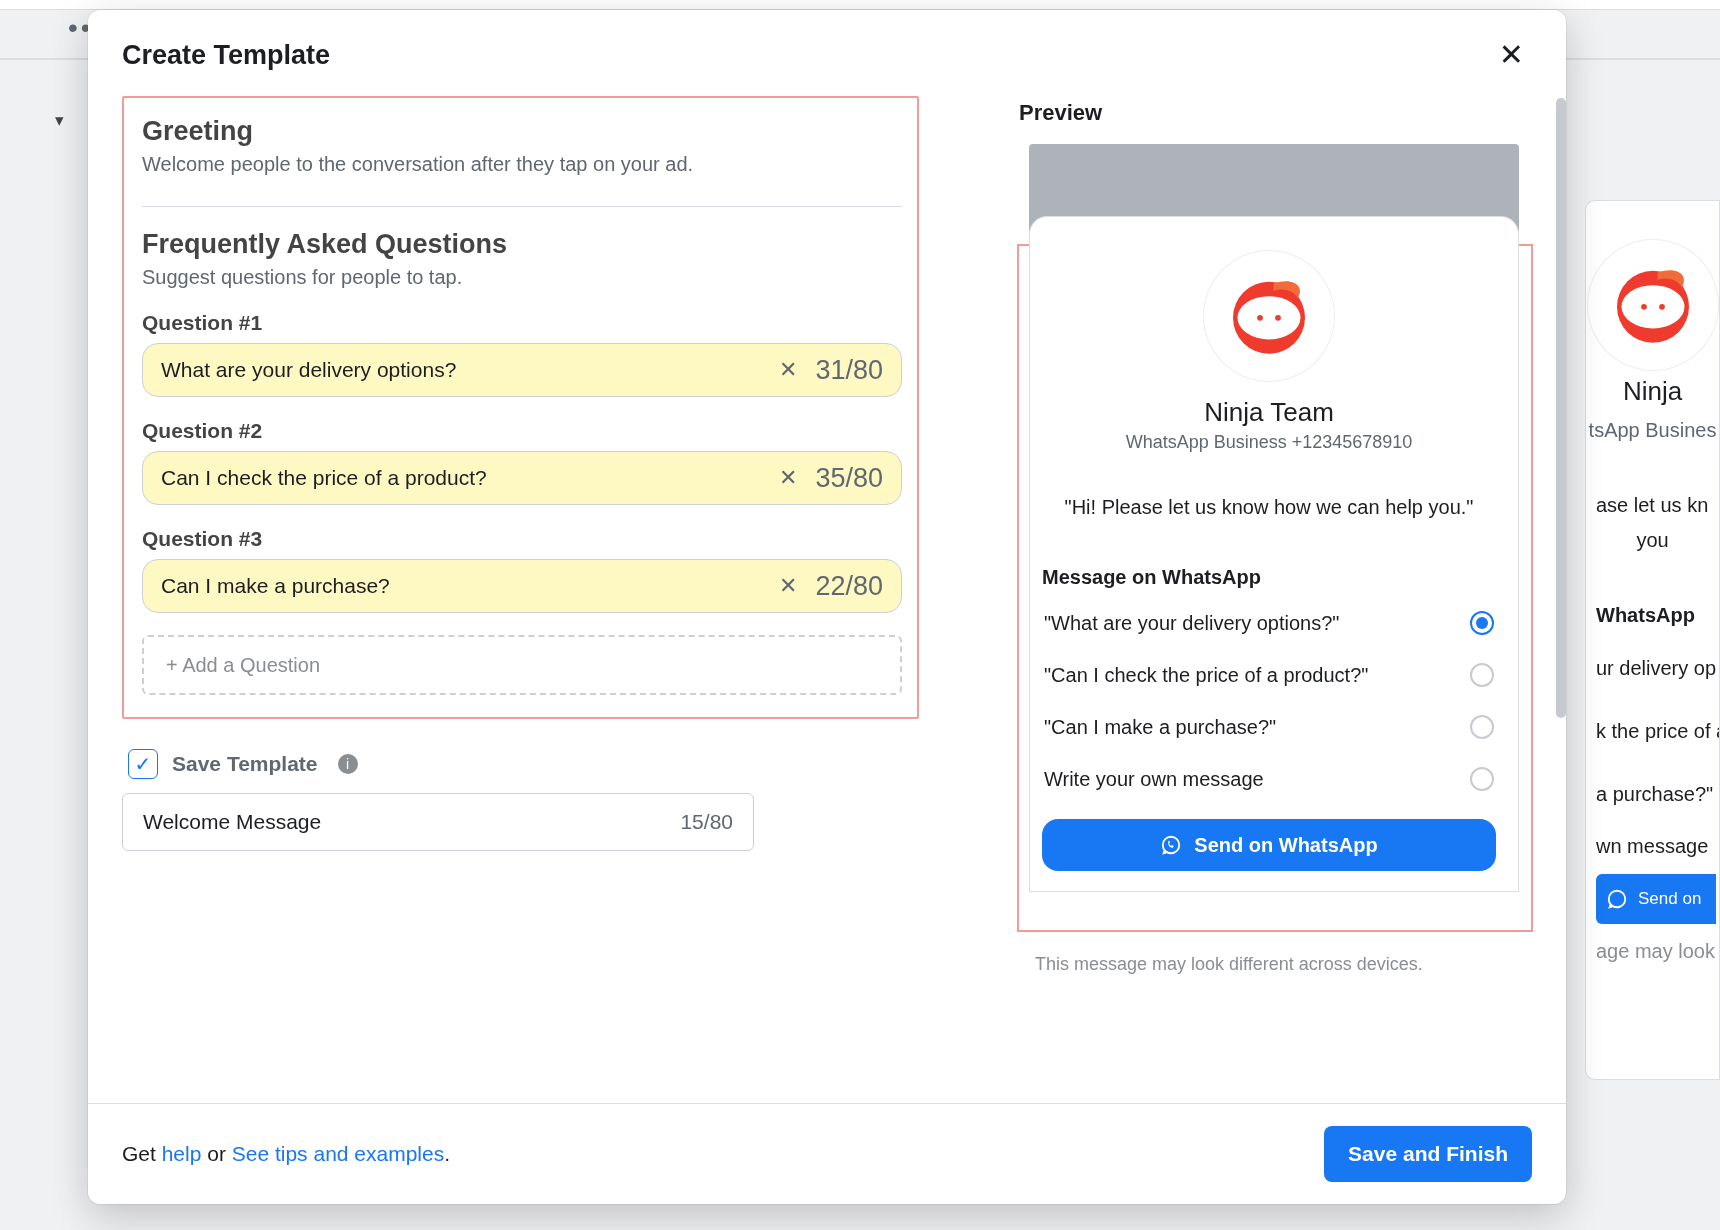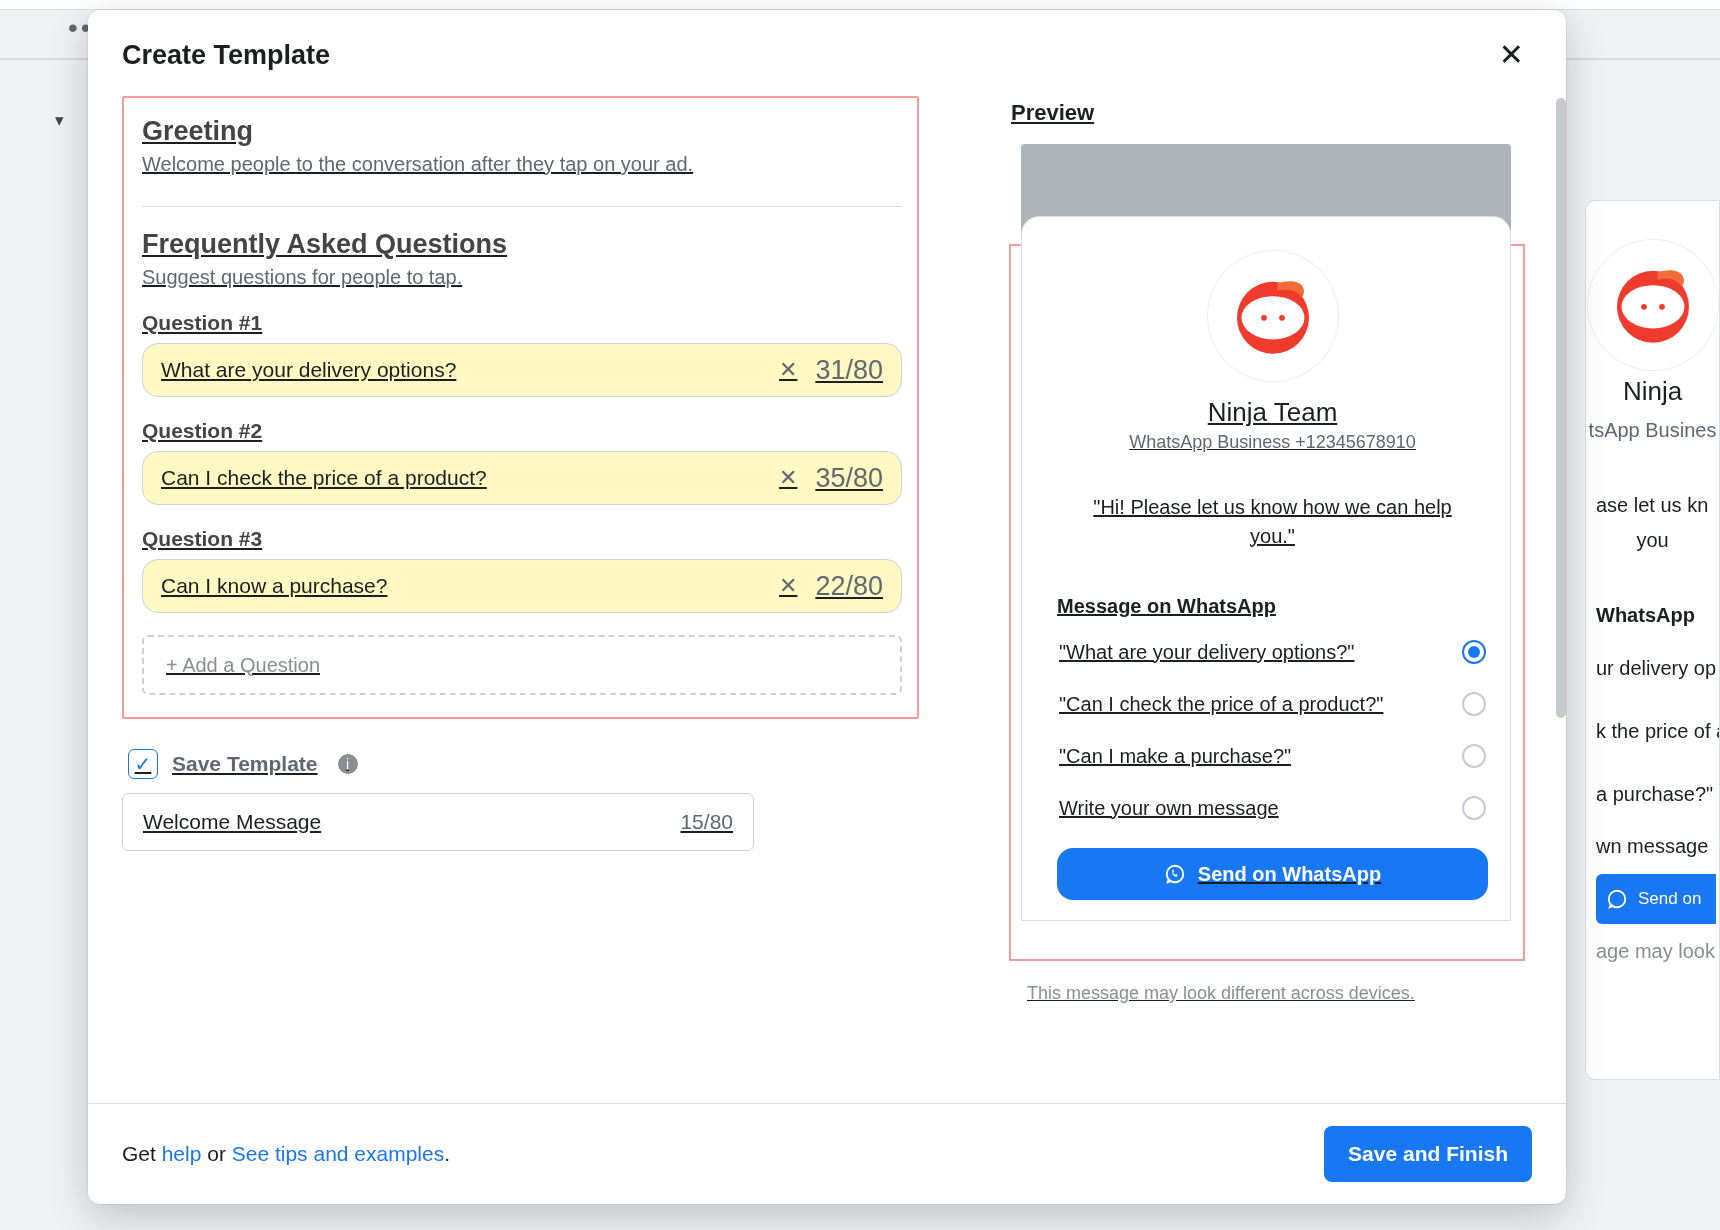--- a/index.html
+++ b/index.html
@@ -29,21 +29,21 @@
     display: flex; flex-direction: column;
   }
   .modal-header {
     padding: 26px 34px 18px 34px;
     display:flex; align-items:center; justify-content:space-between;
   }
   .modal-title { font-size: 27px; font-weight: 700; color:#1c1e21; }
   .close-x { font-size: 30px; color:#1c1e21; cursor:pointer; line-height:1; padding:4px 8px; }
 
   .modal-body {
-    flex:1; display:flex; gap:8px; overflow:hidden; padding: 0 0 0 0; text-decoration: underline;
+    flex:1; display:flex; gap:16px; overflow:hidden; padding: 0 0 0 0;
   }
 
   .left-col {
     width: 865px; padding: 0 34px 0 34px; overflow-y:auto;
   }
   .right-col {
     flex:1; padding: 0 10px 0 50px; overflow-y:auto;
     position:relative;
   }
   .right-scrollbar {
@@ -103,21 +103,21 @@
   
   .preview-title { font-size:22px; font-weight:700; color:#1c1e21; margin-top:8px; margin-bottom:18px;}
   .phone-gray {
     background:#aeb3ba; border-radius:4px 4px 0 0; height:100px; width:490px; margin-left:10px;
   }
   .preview-highlight {
     border:2px solid #f29b97; width:516px; margin-left:-2px; padding: 0 0 38px 0;
   }
   .phone-card {
     background:#fff; border:1px solid #dadde1; border-radius:18px 18px 0 0;
-    width:490px; margin-left:10px; margin-top:-30px; padding: 30px 22px 20px 35px;
+    width:490px; margin-left:10px; margin-top:-30px; padding: 30px 22px 20px 12px;
     display:flex; flex-direction:column; align-items:center;
   }
   .avatar {
     width:130px; height:130px; border-radius:65px; background:#fff; box-shadow:0 0 0 1px #eee;
     display:flex; align-items:center; justify-content:center; margin-top:4px;
   }
   .ninja-svg { width:90px; height:90px; }
   .brand { font-size:26px; font-weight:400; margin-top:16px; }
   .wb-line { font-size:18px; color:#606770; margin-top:4px; }
   .greet-quote { font-size:20px; text-align:center; margin: 40px 20px 16px 20px; line-height:1.45; }
@@ -224,21 +224,21 @@
 
         <div class="q-label">Question #2</div>
         <div class="q-row">
           <span class="q-text">Can I check the price of a product?</span>
           <span class="q-clear">✕</span>
           <span class="q-count">35/80</span>
         </div>
 
         <div class="q-label">Question #3</div>
         <div class="q-row">
-          <span class="q-text">Can I know a purchase?</span>
+          <span class="q-text">Can I make a purchase?</span>
           <span class="q-clear">✕</span>
           <span class="q-count">22/80</span>
         </div>
 
         <div class="add-q">
           <span>+ Add a Question</span>
         </div>
       </div>
 
       <div class="save-tpl-row">

